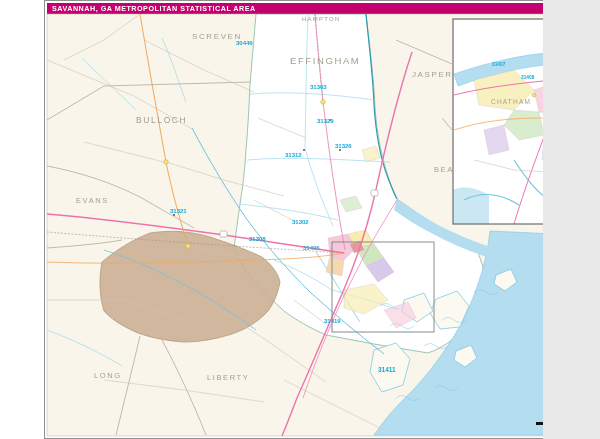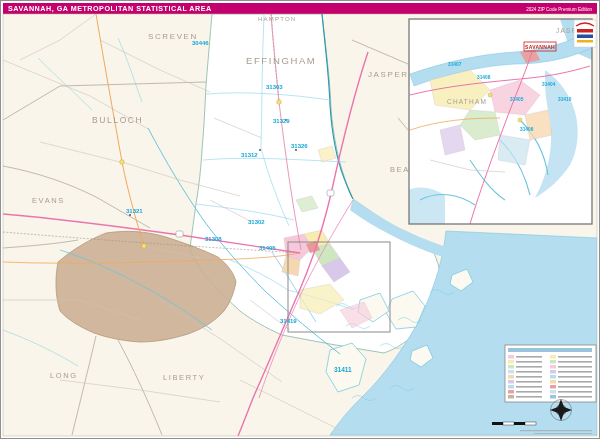--- a/index.html
+++ b/index.html
@@ -1,17 +1,17 @@
 <!DOCTYPE html>
 <html><head>
 <meta charset="utf-8">
 <style>
   html,body{margin:0;padding:0;background:#e8e8e8;}
-  .page{width:600px;height:439px;position:relative;background:#fff;overflow:hidden;
-        font-family:"Liberation Sans",sans-serif;}
+  .page{width:499px;height:439px;position:relative;background:#fff;overflow:hidden;
+        font-family:"Liberation Sans",sans-serif;padding-left:44px;}
   svg{display:block;}
   svg text{font-family:"Liberation Sans",sans-serif;}
   .county{fill:#a69d90;letter-spacing:1.6px;}
   .county-sm{fill:#a69d90;letter-spacing:1.2px;}
   .zip{fill:#17a8d8;font-weight:bold;}
   .zip-sm{fill:#17a8d8;font-weight:bold;}
   .city{fill:#c42020;font-weight:bold;letter-spacing:.3px;}
   .hdr-title{fill:#ffffff;font-weight:bold;letter-spacing:.5px;}
   .hdr-edition{fill:#ffffff;}
 </style>

